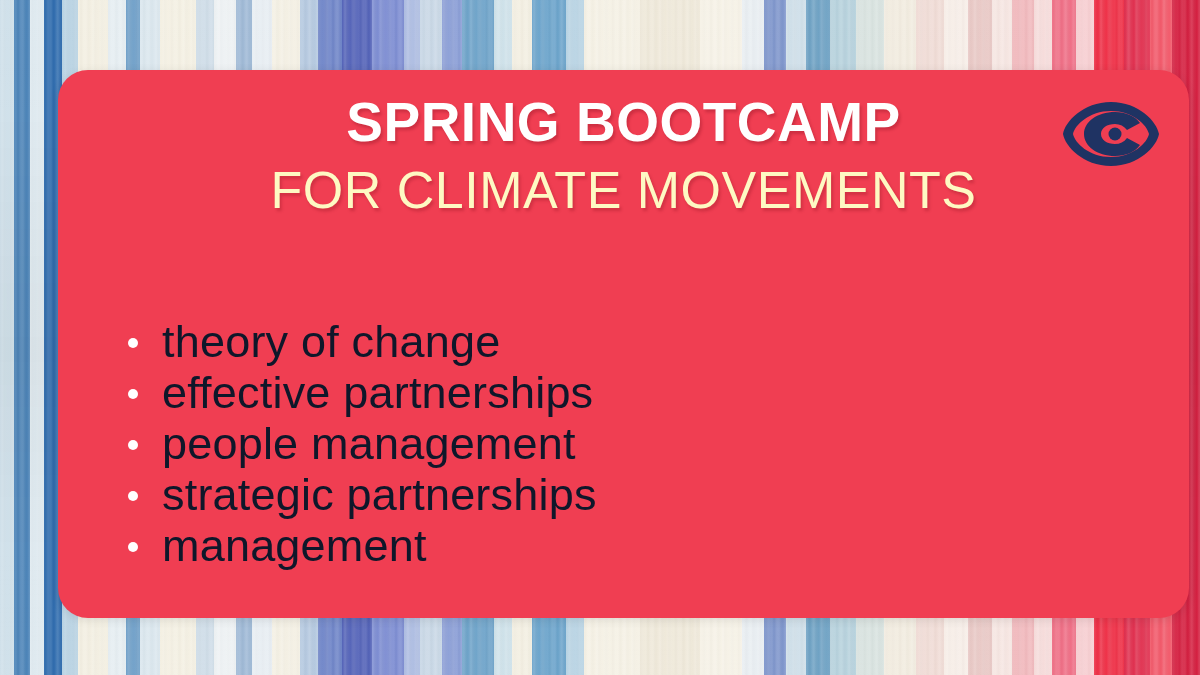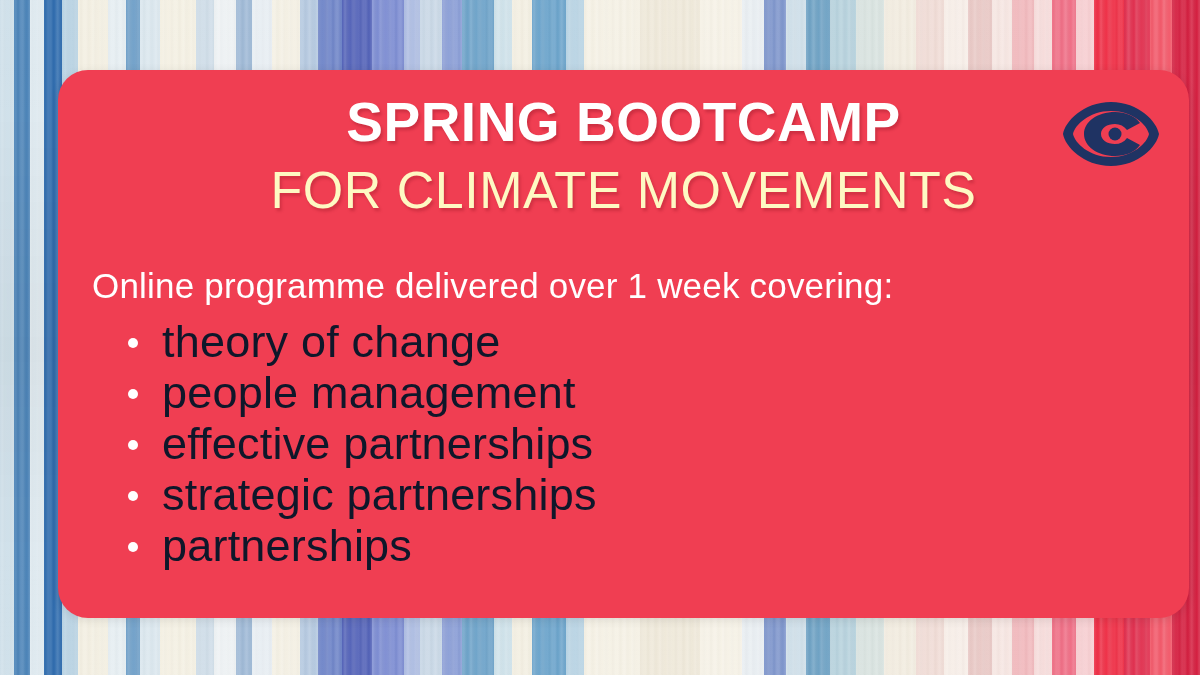--- a/index.html
+++ b/index.html
@@ -250,25 +250,24 @@
                  C 48 52, 42 48, 42 42
                  C 42 36, 48 32, 56 32
                  C 61 32, 65 34, 68 38
                  L 81 31
                  C 76 24, 67 20, 56 20 Z" fill="#1F3363"></path>
 
         <circle cx="56" cy="42" r="6.5" fill="#1F3363"></circle>
       </svg>
     </div>
 
-    <p class="lede">Online programme delivered over 1 week covering:</p>
 
     <ul class="bullets">
       <li>theory of change</li>
+      <li>effective partnerships</li>
       <li>people management</li>
-      <li>effective partnerships</li>
       <li>strategic partnerships</li>
-      <li>partnerships</li>
+      <li>management</li>
     </ul>
 
 
   </div>
 </div>
 
 </body></html>

